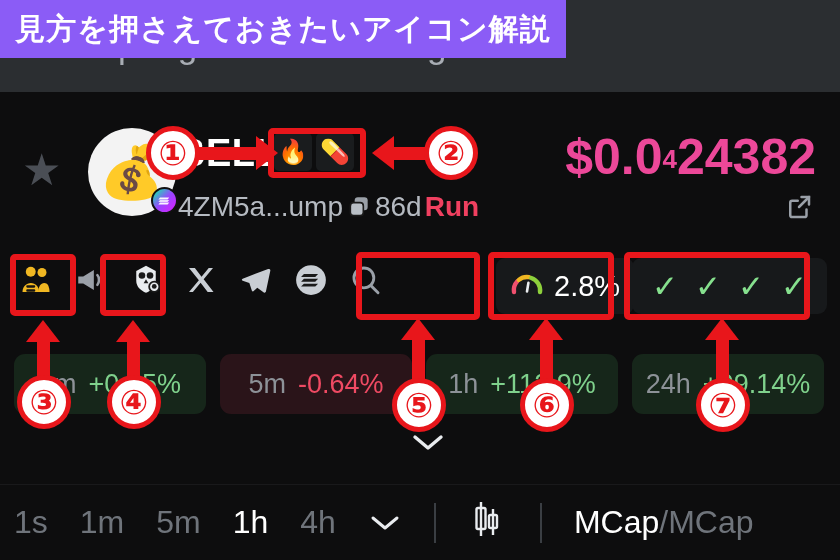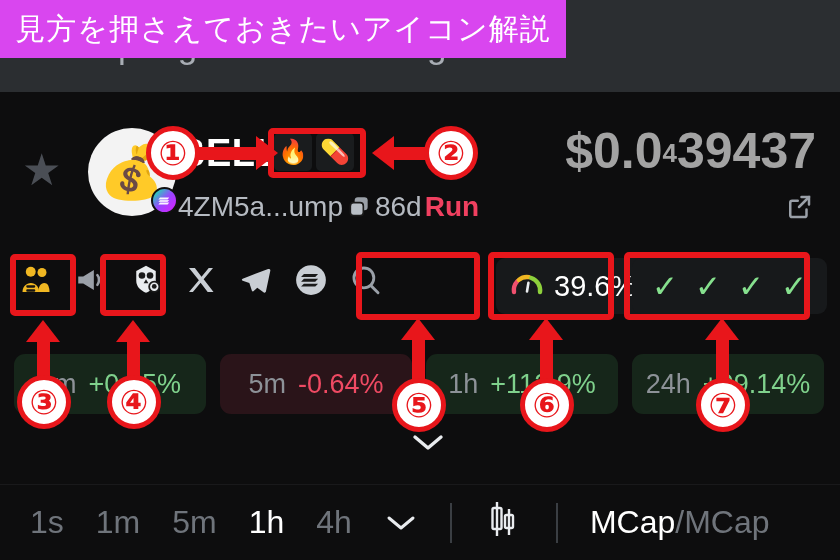--- a/index.html
+++ b/index.html
@@ -19,23 +19,23 @@
     padding-left: 118px; gap: 40px;
     overflow: hidden;
   }
   .topnav .tab {
     color: #a8adb4; font-size: 35px; white-space: nowrap; letter-spacing: .2px;
   }
 
   
   .banner {
     position: absolute; left: 0; top: 0; width: 566px; height: 58px;
-    background: #d946ef; color: #fff;
+    background: #8b5cf6; color: #fff;
     display: flex; align-items: center; justify-content: center;
-    font-size: 30px; font-weight: normal; letter-spacing: 1px;
+    font-size: 30px; font-weight: bold; letter-spacing: 1px;
     z-index: 40;
   }
 
   .star-fav {
     position: absolute; left: 22px; top: 148px;
     font-size: 44px; color: #4a4e55; line-height: 1;
   }
 
   .avatar-wrap { position: absolute; left: 88px; top: 128px; width: 88px; height: 88px; }
   .avatar {
@@ -63,22 +63,22 @@
   .addr-row {
     position: absolute; left: 178px; top: 191px;
     display: flex; align-items: center; gap: 3px;
     font-size: 28px; color: #b5bac1;
   }
   .addr-row .copy-ic { color: #9aa0a8; display: flex; }
   .addr-row .age { color: #b5bac1; }
   .addr-row .run { color: #f04060; font-weight: bold; }
 
   .price {
-    position: absolute; right: 24px; top: 122px;
-    font-size: 50px; font-weight: bold; color: #a3a3a3; letter-spacing: 0px;
+    position: absolute; right: 24px; top: 128px;
+    font-size: 50px; font-weight: bold; color: #ec4899; letter-spacing: 0px;
     display: flex; align-items: flex-start;
   }
   .price sub { font-size: 26px; vertical-align: sub; position: relative; top: 16px; }
 
   .ext-link { position: absolute; right: 26px; top: 192px; color: #9aa0a8; }
 
   
   .iconrow {
     position: absolute; left: 14px; top: 258px;
     display: flex; align-items: center; gap: 11px;
@@ -111,21 +111,21 @@
   .perf.up .val   { color: #7fd18c; }
   .perf.down .val { color: #ef4a63; }
 
   .chev-down {
     position: absolute; left: 408px; top: 430px; color: #e9ecef; font-size: 26px;
   }
 
   
   .bottombar {
     position: absolute; left: 0; bottom: 0; width: 840px; height: 76px;
-    display: flex; align-items: center; gap: 32px; padding-left: 30px;
+    display: flex; align-items: center; gap: 32px; padding-left: 14px;
     font-size: 32px; color: #6f747b; border-top: 1px solid #19191b;
   }
   .bottombar .tf.active { color: #ffffff; }
   .bottombar .sep { width: 2px; height: 40px; background: #3a3e43; }
   .bottombar .pm .p { color: #ffffff; }
   .bottombar .pm .slash { color: #6f747b; }
   .bottombar .pm .m { color: #6f747b; }
   .abox {
     position: absolute; border: 6px solid #e8161b; border-radius: 5px; z-index: 25;
   }
@@ -186,21 +186,21 @@
         <rect x="4" y="8" width="12" height="12" rx="3" fill="#b9bfc6" stroke="#1a1a1a" stroke-width="1.5"></rect>
       </svg>
     </span>
     <span class="age">86d</span>
     <span class="run">Run</span>
   </div>
 
   <div class="price">
     <span>$0.0</span>
       <sub>4</sub>
-      <span>39437</span>
+      <span>24382</span>
   </div>
 
   <div class="ext-link">
     <svg width="30" height="30" viewBox="0 0 24 24" fill="none" stroke="#9aa0a8" stroke-width="2" stroke-linecap="round">
       <path d="M14 4h6v6"></path>
         <path d="M20 4l-8 8"></path>
       <path d="M18 14v4.5A1.5 1.5 0 0 1 16.5 20h-10A1.5 1.5 0 0 1 5 18.5v-10A1.5 1.5 0 0 1 6.5 7H11"></path>
     </svg>
   </div>
 
@@ -260,21 +260,21 @@
 
   <div class="chip" id="chip-risk">
     <span>
       <svg width="34" height="30" viewBox="0 0 34 30">
         <path d="M4 24a13 13 0 0 1 3.2-10.6" stroke="#f0506e" stroke-width="4.4" fill="none" stroke-linecap="round"></path>
         <path d="M8.8 11.9A13 13 0 0 1 19 9.2" stroke="#f0b722" stroke-width="4.4" fill="none" stroke-linecap="round"></path>
         <path d="M21.3 10a13 13 0 0 1 8.7 14" stroke="#8ed13c" stroke-width="4.4" fill="none" stroke-linecap="round"></path>
         <path d="M17 23.5l1.4-8.6" stroke="#e9ecef" stroke-width="2.6" stroke-linecap="round"></path>
       </svg>
     </span>
-    <span>39.6%</span>
+    <span>2.8%</span>
   </div>
 
   <div class="chip" id="chip-checks">
     <span class="check">✓</span>
     <span class="check">✓</span>
     <span class="check">✓</span>
     <span class="check">✓</span>
   </div>
 
   <div class="perfrow">

